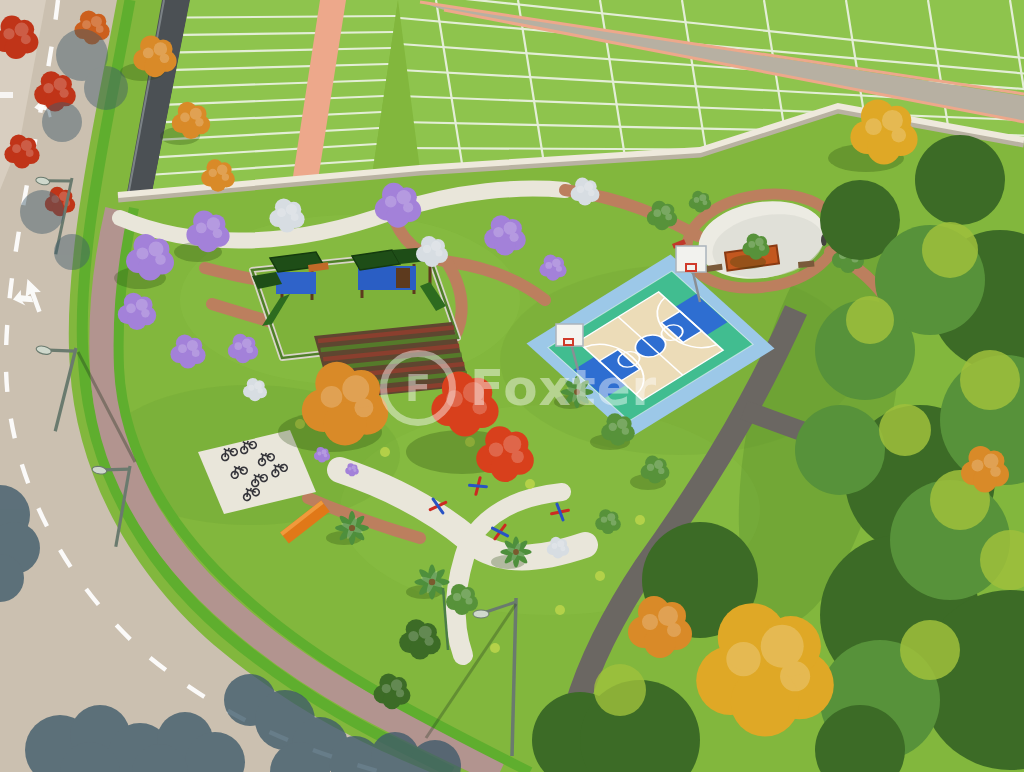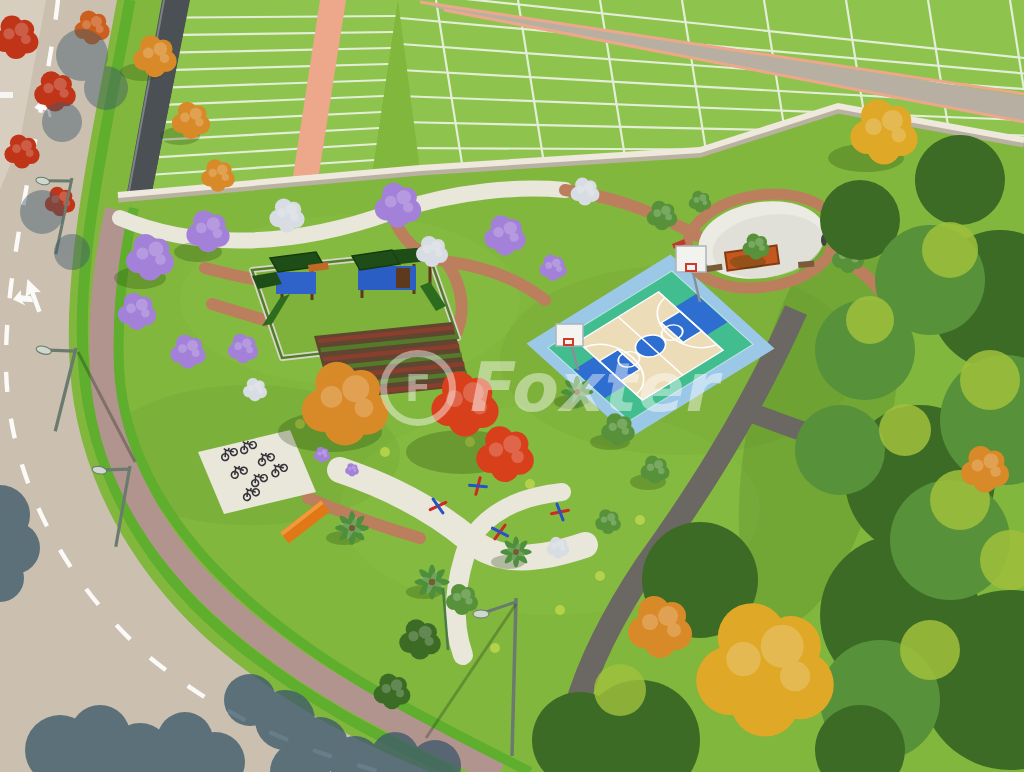--- a/index.html
+++ b/index.html
@@ -4,21 +4,21 @@
 <style>
   html,body{margin:0;padding:0;background:#222;}
   .stage{position:relative;width:1024px;height:772px;overflow:hidden;
          font-family:"DejaVu Sans","Liberation Sans",sans-serif;background:var(--grass-park,#82b73d);}
   .stage svg{position:absolute;inset:0;display:block;}
   .wm{position:absolute;left:380px;top:350px;display:flex;align-items:center;gap:14px;
       color:rgba(255,255,255,.44);pointer-events:none;}
   .wm-ring{width:62px;height:62px;border:7px solid rgba(255,255,255,.44);border-radius:50%;
            display:flex;align-items:center;justify-content:center;
            font-weight:bold;font-size:38px;line-height:1;}
-  .wm-text{font-weight:bold;font-size:68px;line-height:1;letter-spacing:1px;font-style:italic;}
+  .wm-text{font-weight:bold;font-size:50px;line-height:1;letter-spacing:1px;}
 </style>
 </head>
 <body>
 
 <div class="stage">
 <svg viewBox="0 0 1024 772" width="1024" height="772">
   <defs>
     <g id="tree" fill="currentColor">
       <circle r="11"></circle>
           <circle cx="-8" cy="2" r="8"></circle>

